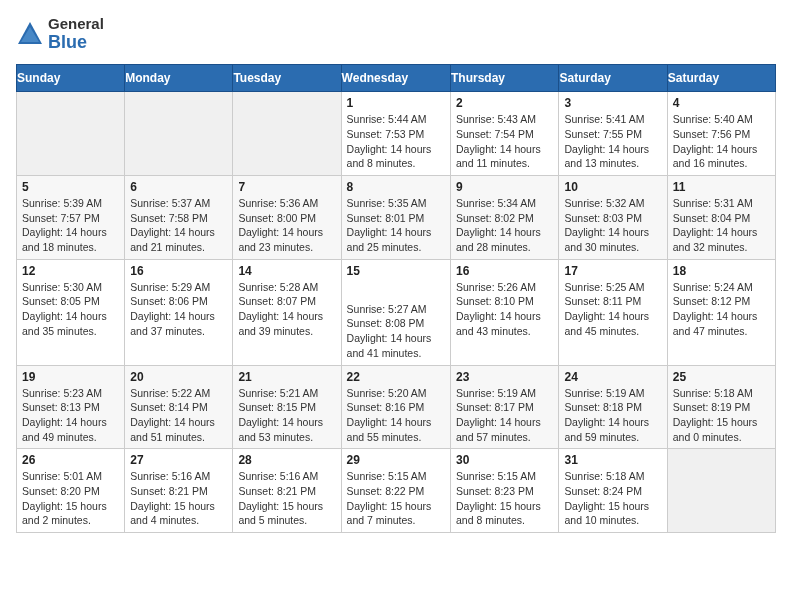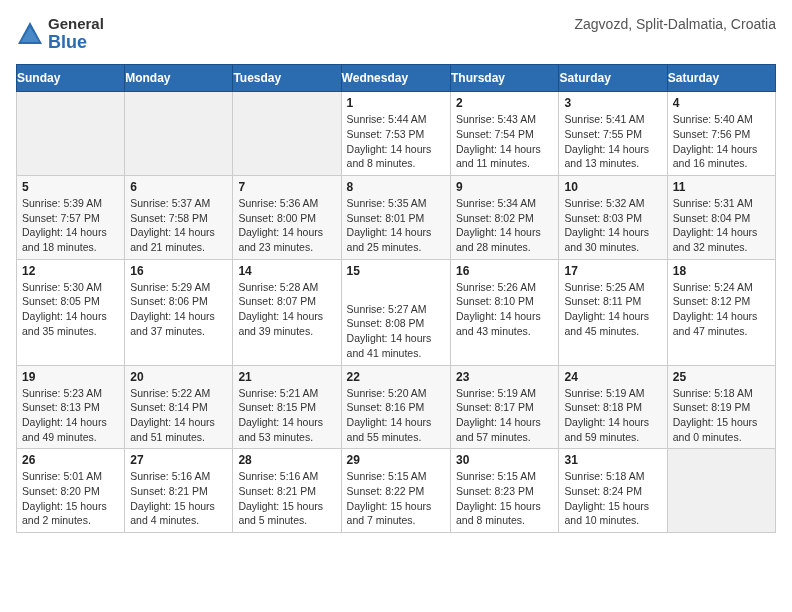--- a/index.html
+++ b/index.html
@@ -5,21 +5,21 @@
     * { box-sizing: border-box; margin: 0; padding: 0; }
     body {
       font-family: Arial, sans-serif;
       background: #fff;
       width: 792px;
       min-height: 612px;
       padding: 16px;
     }
     .header {
       display: flex;
-      justify-content: space-between;
+      justify-content: flex-start;
       align-items: flex-start;
       margin-bottom: 12px;
     }
     .logo {
       display: flex;
       align-items: center;
       gap: 4px;
     }
     .logo-text {
       display: flex;
@@ -101,21 +101,20 @@
     <svg class="logo-icon" viewBox="0 0 28 28">
       <polygon points="14,2 26,24 2,24" fill="#2b6cb0"></polygon>
       <polygon points="14,7 23,22 5,22" fill="#5b9bd5" opacity="0.6"></polygon>
     </svg>
     <div class="logo-text">
       <span class="logo-general">General</span>
       <span class="logo-blue">Blue</span>
     </div>
   </div>
   <div class="title-block">
-    <div class="cal-subtitle">Zagvozd, Split-Dalmatia, Croatia</div>
   </div>
 </div>
 
 <table>
   <thead>
     <tr>
     <th>Sunday</th>
         <th>Monday</th>
         <th>Tuesday</th>
         <th>Wednesday</th>

